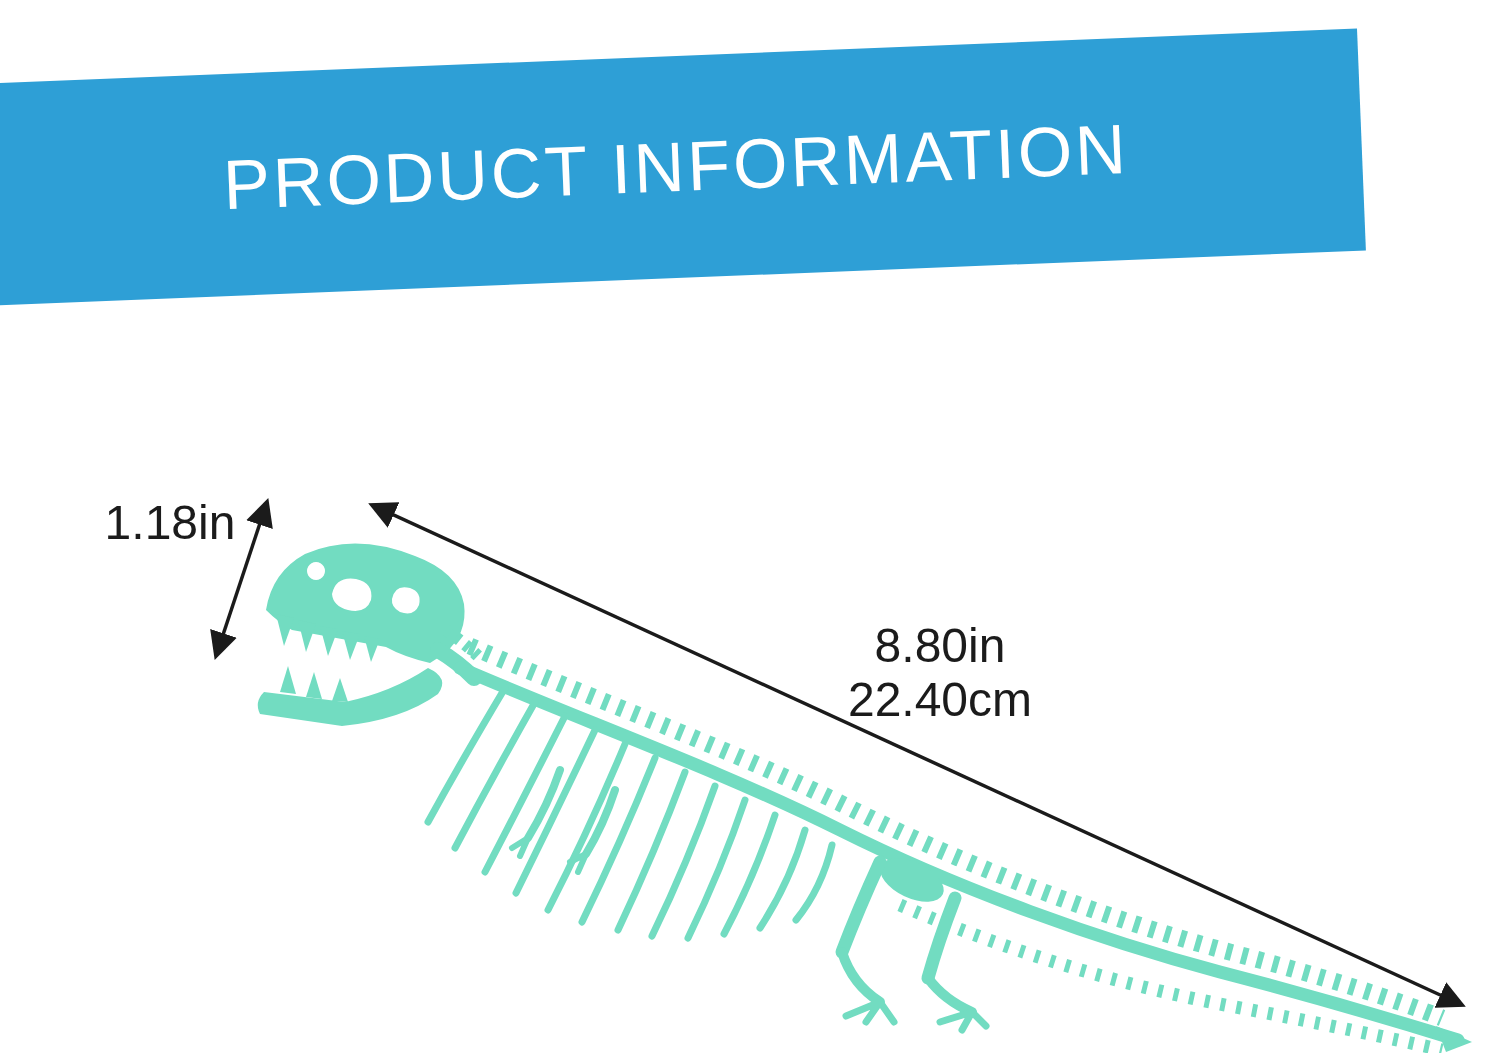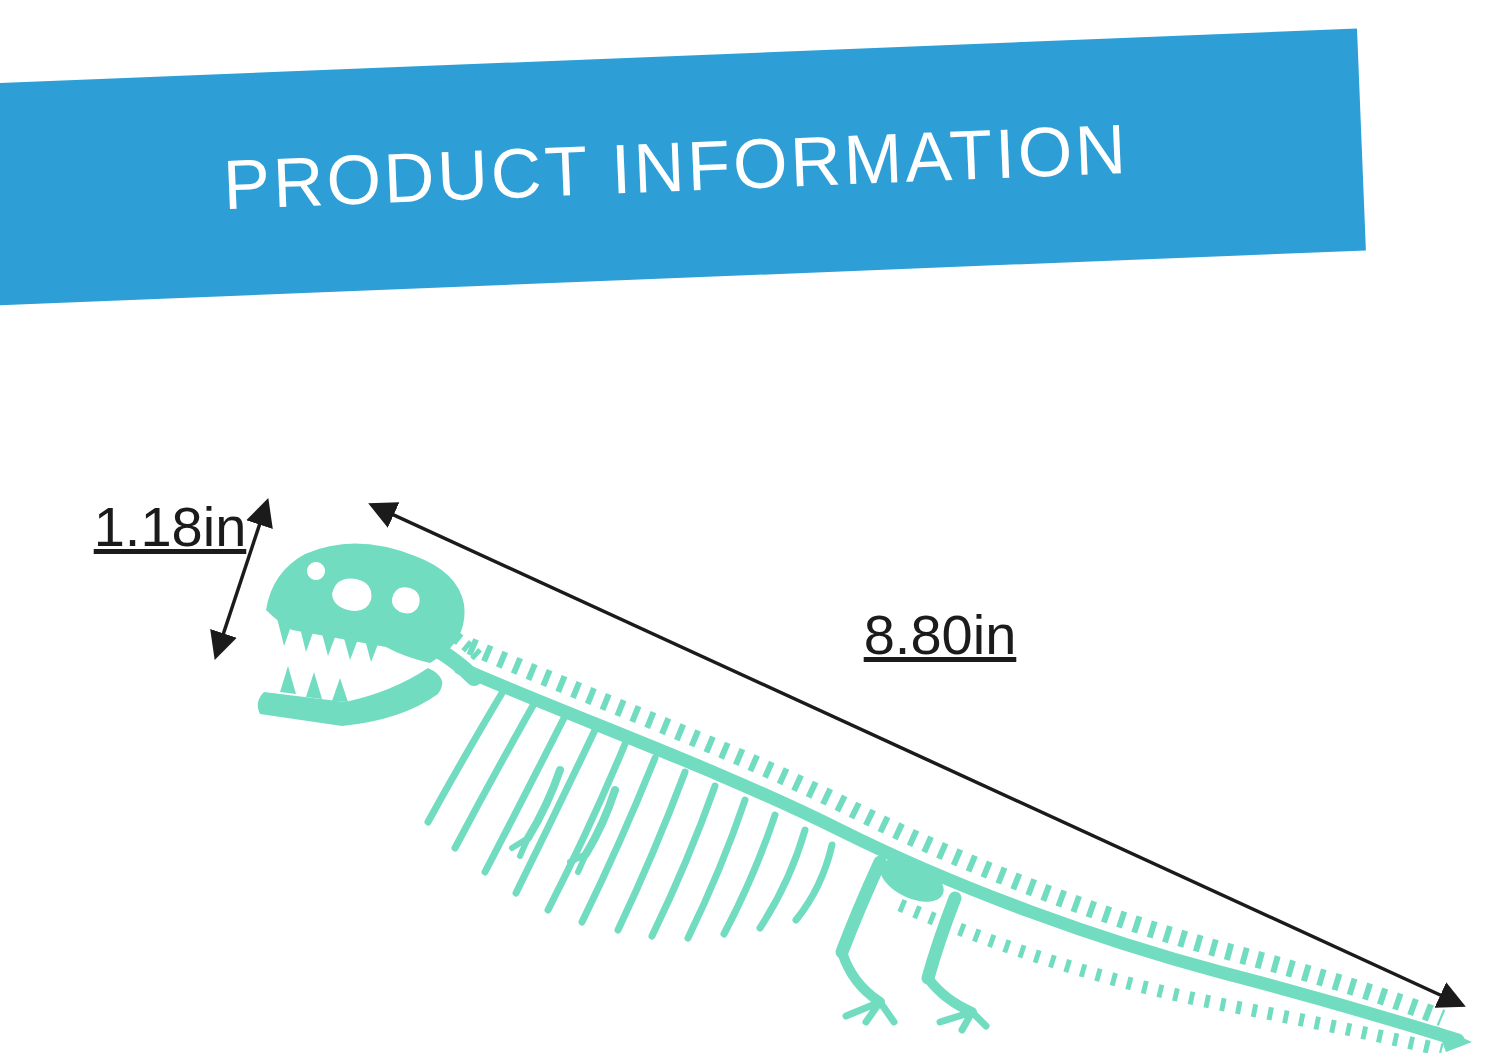--- a/index.html
+++ b/index.html
@@ -23,25 +23,25 @@
     white-space:nowrap;
   }
   
   .figure-svg{position:absolute;left:0;top:0;width:1500px;height:1053px;}
   .skel-fill{fill:var(--skel,#72DCC1);stroke:none;}
   .skel-stroke{stroke:var(--skel,#72DCC1);fill:none;stroke-linecap:round;}
   .skel-spike{stroke:var(--skel,#72DCC1);fill:none;stroke-linecap:butt;}
   .arrow-line{stroke:var(--arrow,#1B1B1B);stroke-width:3.5;fill:none;}
   
   .dim-label{
-    position:absolute;color:#1b1b1b;font-size:56px;line-height:1.12;
-    text-align:center;white-space:nowrap;text-decoration:underline;
+    position:absolute;color:#1b1b1b;font-size:48px;line-height:1.12;
+    text-align:center;white-space:nowrap;
   }
   .height-label{left:85px;top:496px;width:170px;}
-  .length-label{left:790px;top:604px;width:300px;}
+  .length-label{left:790px;top:619px;width:300px;}
 </style>
 </head>
 <body>
 
 <div class="page">
 
   <div class="banner">
     <span class="banner-title">PRODUCT INFORMATION</span>
   </div>
 
@@ -124,15 +124,16 @@
 
     <line class="arrow-line" x1="267" y1="502" x2="216" y2="656" marker-start="url(#arrowhead)" marker-end="url(#arrowhead)"></line>
   </svg>
 
   <div class="dim-label height-label">
     <div>1.18in</div>
   </div>
 
   <div class="dim-label length-label">
     <div>8.80in</div>
+    <div>22.40cm</div>
   </div>
 
 </div>
 
 </body></html>

